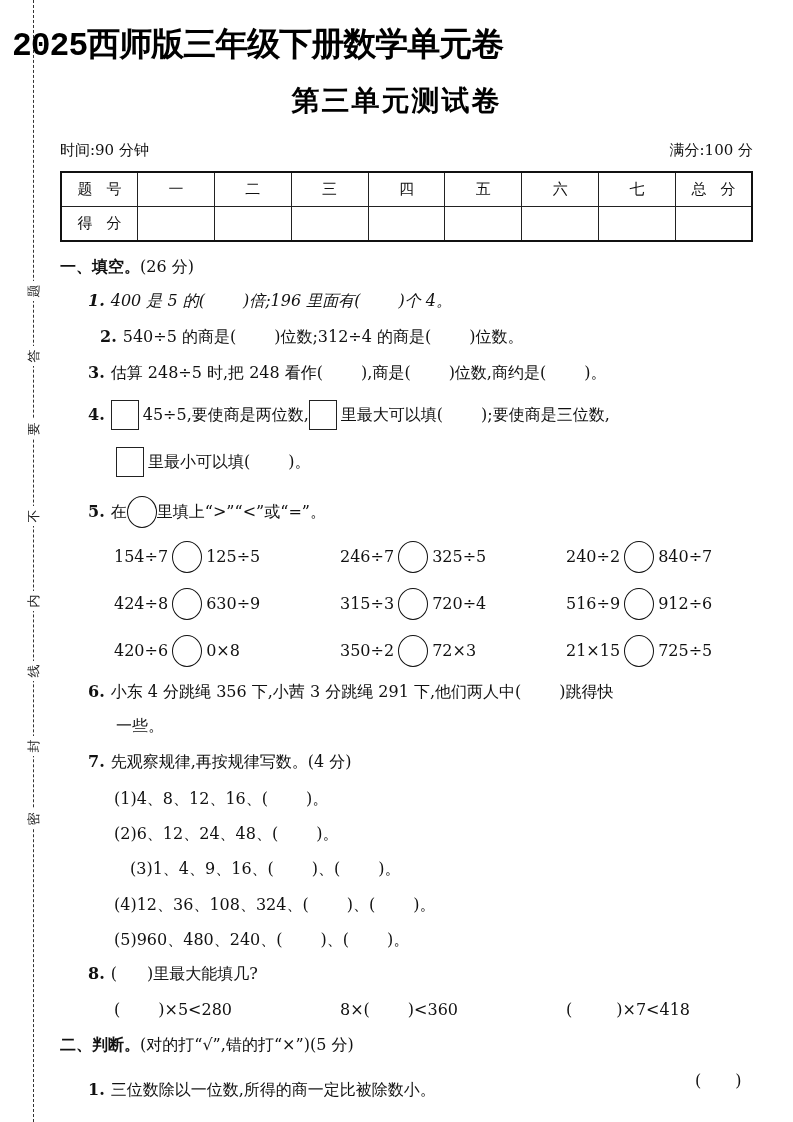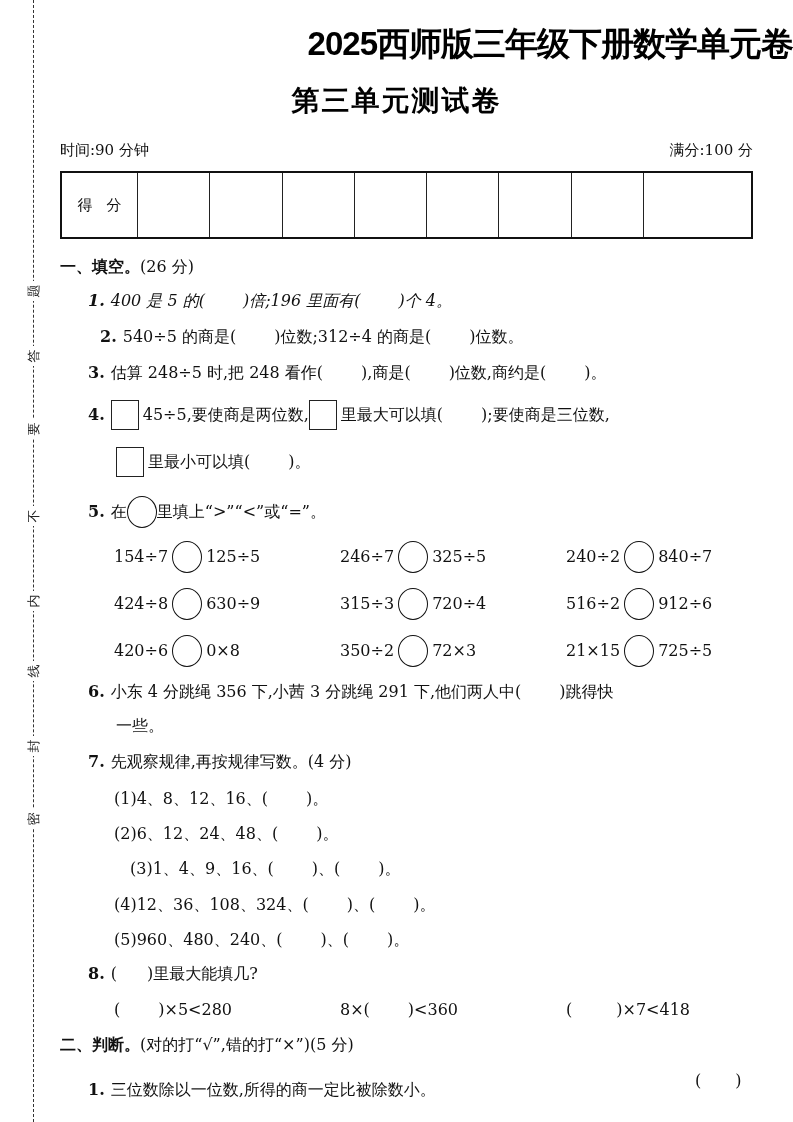--- a/index.html
+++ b/index.html
@@ -12,23 +12,23 @@
     position: absolute; left: 33px; top: 0; bottom: 0; width: 0;
     border-left: 1.5px dashed #333;
   }
   .binding-char {
     position: absolute; left: 24px; width: 20px; height: 18px;
     background: #fff; font-size: 13px; line-height: 18px; text-align: center;
     transform: rotate(-90deg); color: #222;
     font-family: "DejaVu Sans", sans-serif;
   }
   .title {
-    position: absolute; top: 22px; left: 0; right: 0; text-align: right;
-    font-family: Liberation Sans, sans-serif;
-    font-weight: bold; font-size: 33px; letter-spacing: -1px; color: #000;
+    position: absolute; top: 22px; left: 0; right: 0; text-align: left;
+    font-family: Liberation Mono, monospace;
+    font-weight: bold; font-size: 33px; letter-spacing: -1px; color: #000; padding-left: 12px;
   }
   .subtitle {
     position: absolute; top: 82px; left: 0; right: 0; text-align: center;
     font-family: "DejaVu Serif", serif; font-weight: bold; font-size: 28px;
     letter-spacing: 2px; color: #000;
   }
   .meta { position: absolute; top: 141px; font-size: 15px; }
   .meta.left { left: 60px; }
   .meta.right { right: 40px; }
   .meta b { font-weight: normal; margin-top: 20px; }
@@ -69,20 +69,31 @@
 <div class="binding-char" style="top:737px">封</div>
 <div class="binding-char" style="top:810px">密</div>
 
 <div class="title">2025西师版三年级下册数学单元卷</div>
 <div class="subtitle">第三单元测试卷</div>
 <div class="meta left"><b>时间:90 分钟</b></div>
 <div class="meta right"><b>满分:100 分</b></div>
 
 <table class="score">
   <tbody>
+      <tr>
+    <td class="head">题号</td>
+    <td>一</td>
+    <td>二</td>
+    <td>三</td>
+    <td>四</td>
+    <td>五</td>
+    <td>六</td>
+    <td>七</td>
+    <td class="head">总分</td>
+  </tr>
   <tr>
     <td class="head">得分</td>
     <td></td>
     <td></td>
     <td></td>
     <td></td>
     <td></td>
     <td></td>
     <td></td>
     <td></td>
@@ -116,21 +127,21 @@
 <div class="line" style="left:88px; top:496px;">
   <span class="qnum">5.</span><span>在</span><span class="circ" style="margin:0"></span><span>里填上“&gt;”“&lt;”或“=”。</span>
 </div>
 
 <div class="cmp" style="left:114px; top:541px;"><span>154÷7</span><span class="circ"></span><span>125÷5</span></div>
 <div class="cmp" style="left:340px; top:541px;"><span>246÷7</span><span class="circ"></span><span>325÷5</span></div>
 <div class="cmp" style="left:566px; top:541px;"><span>240÷2</span><span class="circ"></span><span>840÷7</span></div>
 
 <div class="cmp" style="left:114px; top:588px;"><span>424÷8</span><span class="circ"></span><span>630÷9</span></div>
 <div class="cmp" style="left:340px; top:588px;"><span>315÷3</span><span class="circ"></span><span>720÷4</span></div>
-<div class="cmp" style="left:566px; top:588px;"><span>516÷2</span><span class="circ"></span><span>912÷6</span></div>
+<div class="cmp" style="left:566px; top:588px;"><span>516÷9</span><span class="circ"></span><span>912÷6</span></div>
 
 <div class="cmp" style="left:114px; top:635px;"><span>420÷6</span><span class="circ"></span><span>0×8</span></div>
 <div class="cmp" style="left:340px; top:635px;"><span>350÷2</span><span class="circ"></span><span>72×3</span></div>
 <div class="cmp" style="left:566px; top:635px;"><span>21×15</span><span class="circ"></span><span>725÷5</span></div>
 
 <div class="line" style="left:88px; top:682px;">
   <span class="qnum">6.</span><span>小东 4 分跳绳 356 下,小茜 3 分跳绳 291 下,他们两人中(</span><span class="blank"></span><span>)跳得快</span>
 </div>
 <div class="line" style="left:116px; top:716px;">
   <span>一些。</span>

